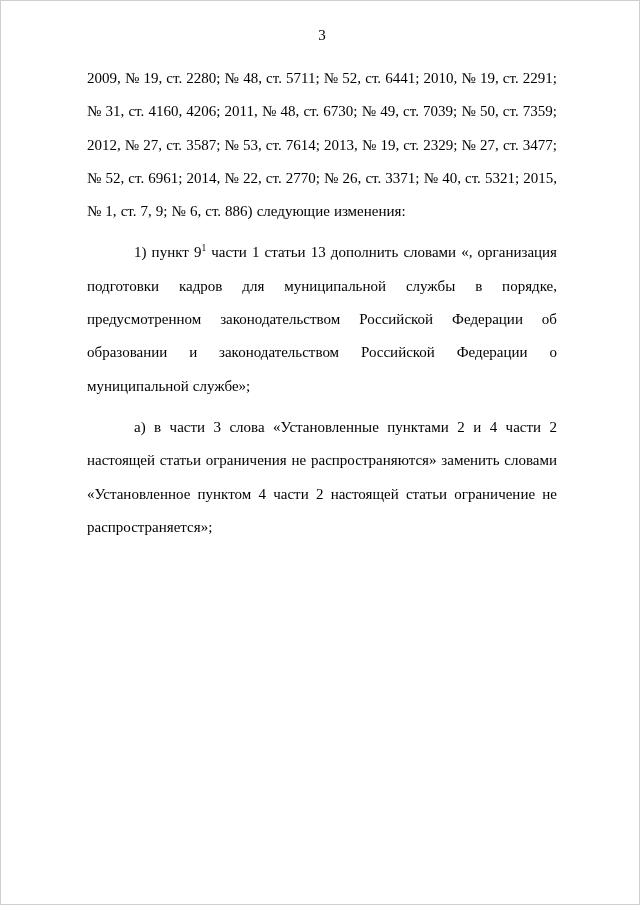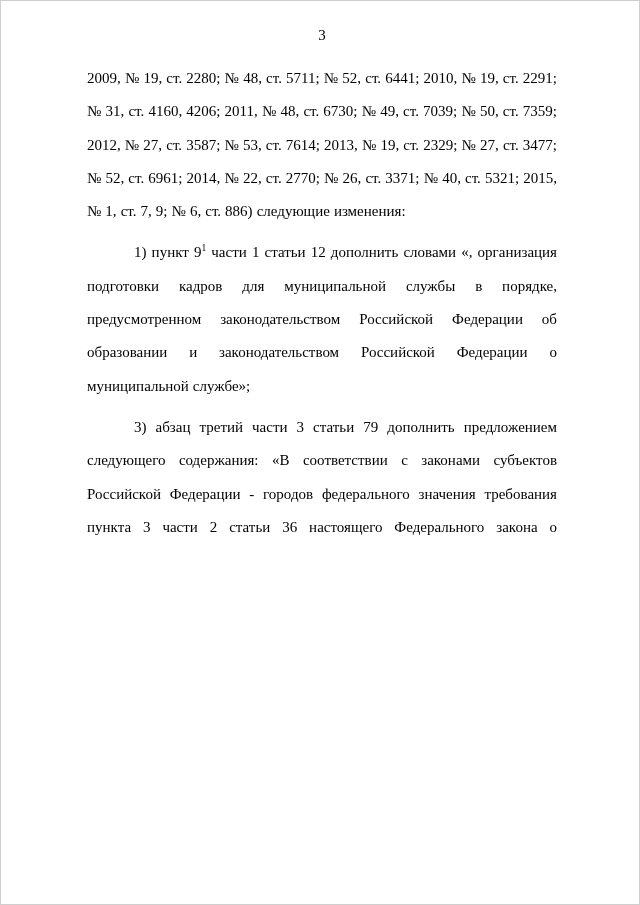--- a/index.html
+++ b/index.html
@@ -46,20 +46,20 @@
 </style>
 </head>
 <body>
 
 <div class="page">
 
   <div class="page-number">3</div>
 
   <p class="para">2009, № 19, ст. 2280; № 48, ст. 5711; № 52, ст. 6441; 2010, № 19, ст. 2291; № 31, ст. 4160, 4206; 2011, № 48, ст. 6730; № 49, ст. 7039; № 50, ст. 7359; 2012, № 27, ст. 3587; № 53, ст. 7614; 2013, № 19, ст. 2329; № 27, ст. 3477; № 52, ст. 6961; 2014, № 22, ст. 2770; № 26, ст. 3371; № 40, ст. 5321; 2015, № 1, ст. 7, 9; № 6, ст. 886) следующие изменения:</p>
 
-  <p class="para indent"><span>1) пункт 9</span><sup class="sup">1</sup><span> части 1 статьи 12 дополнить словами «, организация подготовки кадров для муниципальной службы в порядке, предусмотренном законодательством Российской Федерации об образовании и законодательством Российской Федерации о муниципальной службе»;</span></p>
+  <p class="para indent"><span>1) пункт 9</span><sup class="sup">1</sup><span> части 1 статьи 13 дополнить словами «, организация подготовки кадров для муниципальной службы в порядке, предусмотренном законодательством Российской Федерации об образовании и законодательством Российской Федерации о муниципальной службе»;</span></p>
 
 
+  <p class="para indent">а) в части 3 слова «Установленные пунктами 2 и 4 части 2 настоящей статьи ограничения не распространяются» заменить словами «Установленное пунктом 4 части 2 настоящей статьи ограничение не распространяется»;</p>
 
 
-  <p class="para indent justify-last">3) абзац третий части 3 статьи 79 дополнить предложением следующего содержания: «В соответствии с законами субъектов Российской Федерации - городов федерального значения требования пункта 3 части 2 статьи 36 настоящего Федерального закона о</p>
 
 </div>
 
 </body></html>

